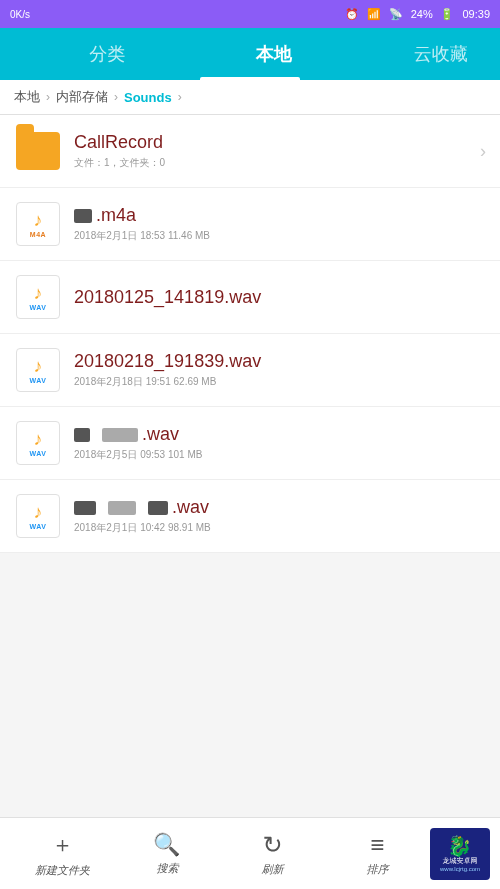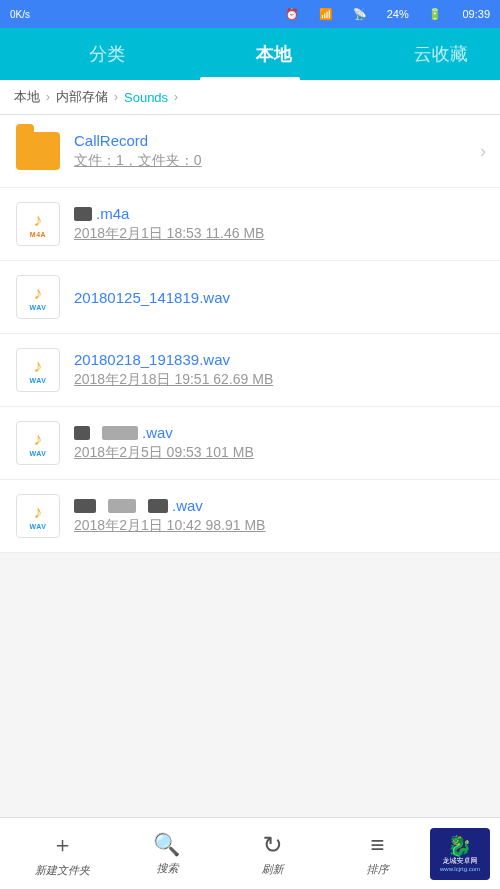--- a/index.html
+++ b/index.html
@@ -7,29 +7,29 @@
       width: 500px;
       height: 889px;
       font-family: 'Arial', sans-serif;
       background: #f5f5f5;
       overflow: hidden;
       position: relative;
     }
 
     
     .status-bar {
-      background: #3b82f6;
+      background: #8b5cf6;
       height: 28px;
       display: flex;
       align-items: center;
       justify-content: flex-end;
       padding: 0 10px;
       color: white;
       font-size: 11px;
-      gap: 20px;
+      gap: 8px;
     }
     .status-bar .left {
       margin-right: auto;
       font-size: 10px;
     }
 
     
     .tab-bar {
       background: #00bcd4;
       display: flex;
@@ -75,20 +75,21 @@
     }
     .breadcrumb-arrow {
       color: #aaa;
       font-size: 12px;
     }
     .breadcrumb-item {
       color: #555;
     }
     .breadcrumb-item.current {
       color: #00bcd4;
+      font-weight: bold;
     }
 
     
     .file-list {
       background: #f5f5f5;
       flex: 1;
       overflow-y: auto;
     }
 
     .file-item {
@@ -159,35 +160,34 @@
       letter-spacing: 0.5px;
     }
     .audio-icon-box.m4a .ext-label { color: #e67e22; }
     .audio-icon-box.wav .ext-label { color: #2196f3; }
 
     .file-info {
       flex: 1;
       min-width: 0;
     }
     .file-name {
-      font-size: 15px;
-      color: #3b82f6;
+      font-size: 18px;
+      color: #7f1d1d;
       font-weight: 500;
       white-space: nowrap;
       overflow: hidden;
       text-overflow: ellipsis;
       display: flex;
       align-items: center;
       gap: 4px;
     }
     .file-meta {
-      font-size: 14px;
+      font-size: 10px;
       color: #999;
       margin-top: 3px;
-      text-decoration: underline;
     }
 
     .redact-box {
       display: inline-block;
       background: #555;
       border-radius: 2px;
       vertical-align: middle;
     }
 
     .chevron {

